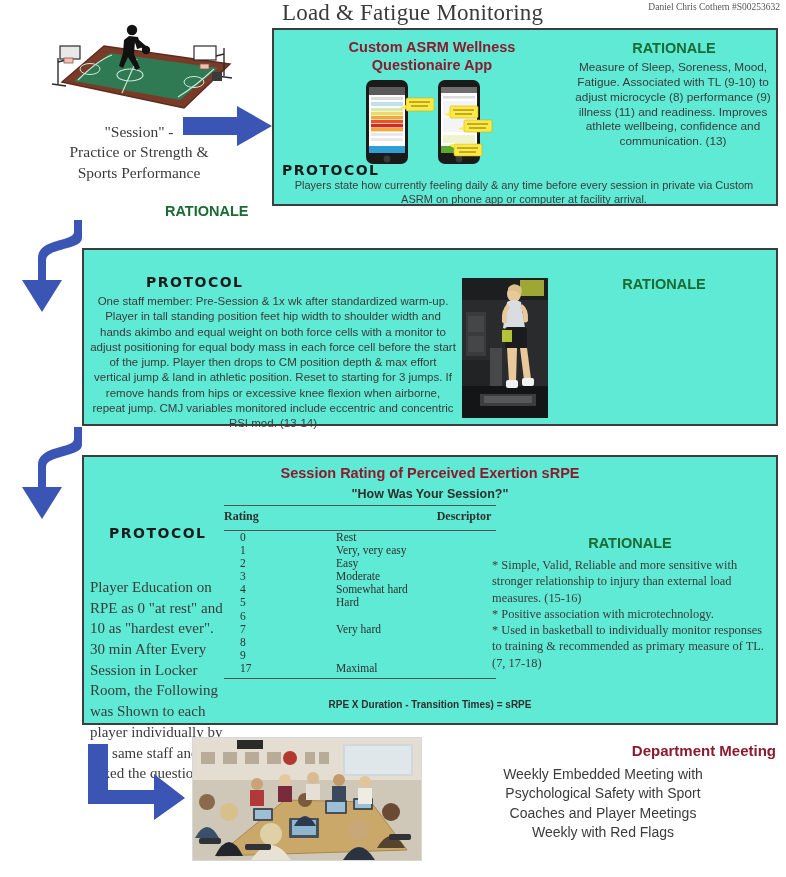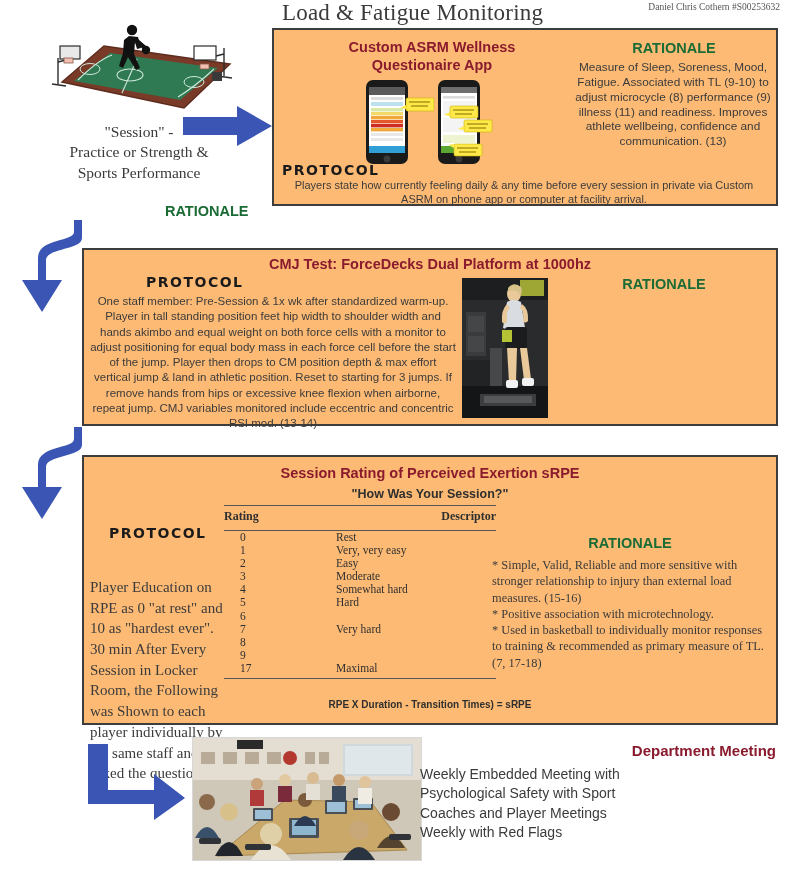--- a/index.html
+++ b/index.html
@@ -43,21 +43,21 @@
   #court-wrap{position:relative;width:210px;height:92px;margin:0 auto;}
   #session-caption{
     font-family:"Liberation Serif", serif;
     font-size:15.5px;line-height:1.32;color:#3a3a3a;margin-top:6px;
   }
 
   
   .panel{
     position:absolute;
     border:2.5px solid #3d3d3d;
-    background:#fdba74;
+    background:#5eead4;
     box-sizing:border-box;
   }
   #panel-asrm{left:272px;top:28px;width:506px;height:178px;}
   #panel-cmj {left:82px; top:248px;width:696px;height:178px;}
   #panel-srpe{left:82px; top:455px;width:696px;height:270px;}
 
   
   #asrm-title{
     position:absolute;left:8px;top:8px;width:300px;text-align:center;
     font-size:14.5px;line-height:1.25;
@@ -102,21 +102,21 @@
   }
   #rpe-table{
     position:absolute;left:140px;top:48px;width:272px;
     font-family:"Liberation Serif", serif;
   }
   #rpe-table table{width:100%;border-collapse:collapse;font-size:11.5px;color:#2f2f2f;}
   #rpe-table thead th{
     font-weight:bold;font-size:12px;text-align:left;padding:3px 0 6px 0;
     border-top:1.6px solid #555;border-bottom:1.4px solid #555;margin-left:19px;
   }
-  #rpe-table thead th.c2{text-align:right;padding-left:96px;}
+  #rpe-table thead th.c2{text-align:center;padding-left:96px;}
   #rpe-table tbody td{padding:0 0 .5px 0;height:12.6px;line-height:12.6px;}
   #rpe-table tbody td.c1{width:96px;padding-left:16px;}
   #rpe-table tbody tr:last-child td{border-bottom:1.6px solid #555;padding-bottom:3px;}
   #srpe-formula{
     position:absolute;left:0;top:242px;width:100%;text-align:center;
     font-size:10px;font-weight:bold;color:#2f2f2f;
   }
   #srpe-rationale-head{position:absolute;left:406px;top:78px;width:280px;text-align:center;font-size:14.5px;}
   #srpe-rationale-body{
     position:absolute;left:408px;top:100px;width:276px;
@@ -133,21 +133,21 @@
   .arrow{position:absolute;}
   #arrow1{left:183px;top:104px;width:90px;height:44px;}
   #arrow2{left:20px;top:218px;width:80px;height:96px;}
   #arrow3{left:20px;top:425px;width:80px;height:96px;}
   #arrow4{left:82px;top:742px;width:105px;height:80px;}
 
   
   #meeting-photo{position:absolute;left:192px;top:737px;width:228px;height:122px;overflow:hidden;
     border:1px solid #d8d8d8;}
   #meeting-title{position:absolute;left:430px;top:742px;width:346px;text-align:right;font-size:15px;}
-  #meeting-body{position:absolute;left:420px;top:765px;width:366px;text-align:left;
+  #meeting-body{position:absolute;left:420px;top:765px;width:366px;text-align:center;
     font-size:14px;line-height:1.38;color:#3b3b3b;}
 </style>
 </head>
 <body>
 
 <div class="stage">
 
   <div id="page-title" class="serif">Load &amp; Fatigue Monitoring</div>
   <div id="author">Daniel Chris Cothern #S00253632</div>
 
@@ -277,21 +277,20 @@
   </div>
 
   <div id="label-rationale-2" class="green">RATIONALE</div>
   <div class="arrow" id="arrow2">
     <svg viewBox="0 0 80 96" width="80" height="96" aria-hidden="true">
       <path d="M62,2 L62,20 C62,32 26,30 26,42 L26,62 L42,62 L22,94 L2,62 L18,62 L18,40 C18,20 54,24 54,14 L54,2 Z" fill="#3a55b4"></path>
     </svg>
   </div>
 
   <div class="panel" id="panel-cmj">
-    <div id="cmj-title" class="darkred">CMJ Test: ForceDecks Dual Platform at 1000hz</div>
 
     <div id="cmj-protocol-h" class="protocol-h">PROTOCOL</div>
     <div id="cmj-protocol-b">One staff member: Pre-Session &amp; 1x wk after standardized warm-up. Player in tall standing position feet hip width to shoulder width and hands akimbo and equal weight on both force cells with a monitor to adjust positioning for equal body mass in each force cell before the start of the jump. Player then drops to CM position depth &amp; max effort vertical jump &amp; land in athletic position. Reset to starting for 3 jumps. If remove hands from hips or excessive knee flexion when airborne, repeat jump. CMJ variables monitored include eccentric and concentric RSI mod. (13-14)</div>
 
     <div id="cmj-photo">
       <svg viewBox="0 0 86 140" width="86" height="140" preserveAspectRatio="none" aria-hidden="true">
         <rect width="86" height="140" fill="#2a2b2d"></rect>
         <rect x="0" y="0" width="86" height="22" fill="#1d1e20"></rect>
         <rect x="58" y="2" width="24" height="16" fill="#c9d63a" opacity=".75"></rect>
         <rect x="4" y="34" width="20" height="44" fill="#3a3b3d"></rect>

